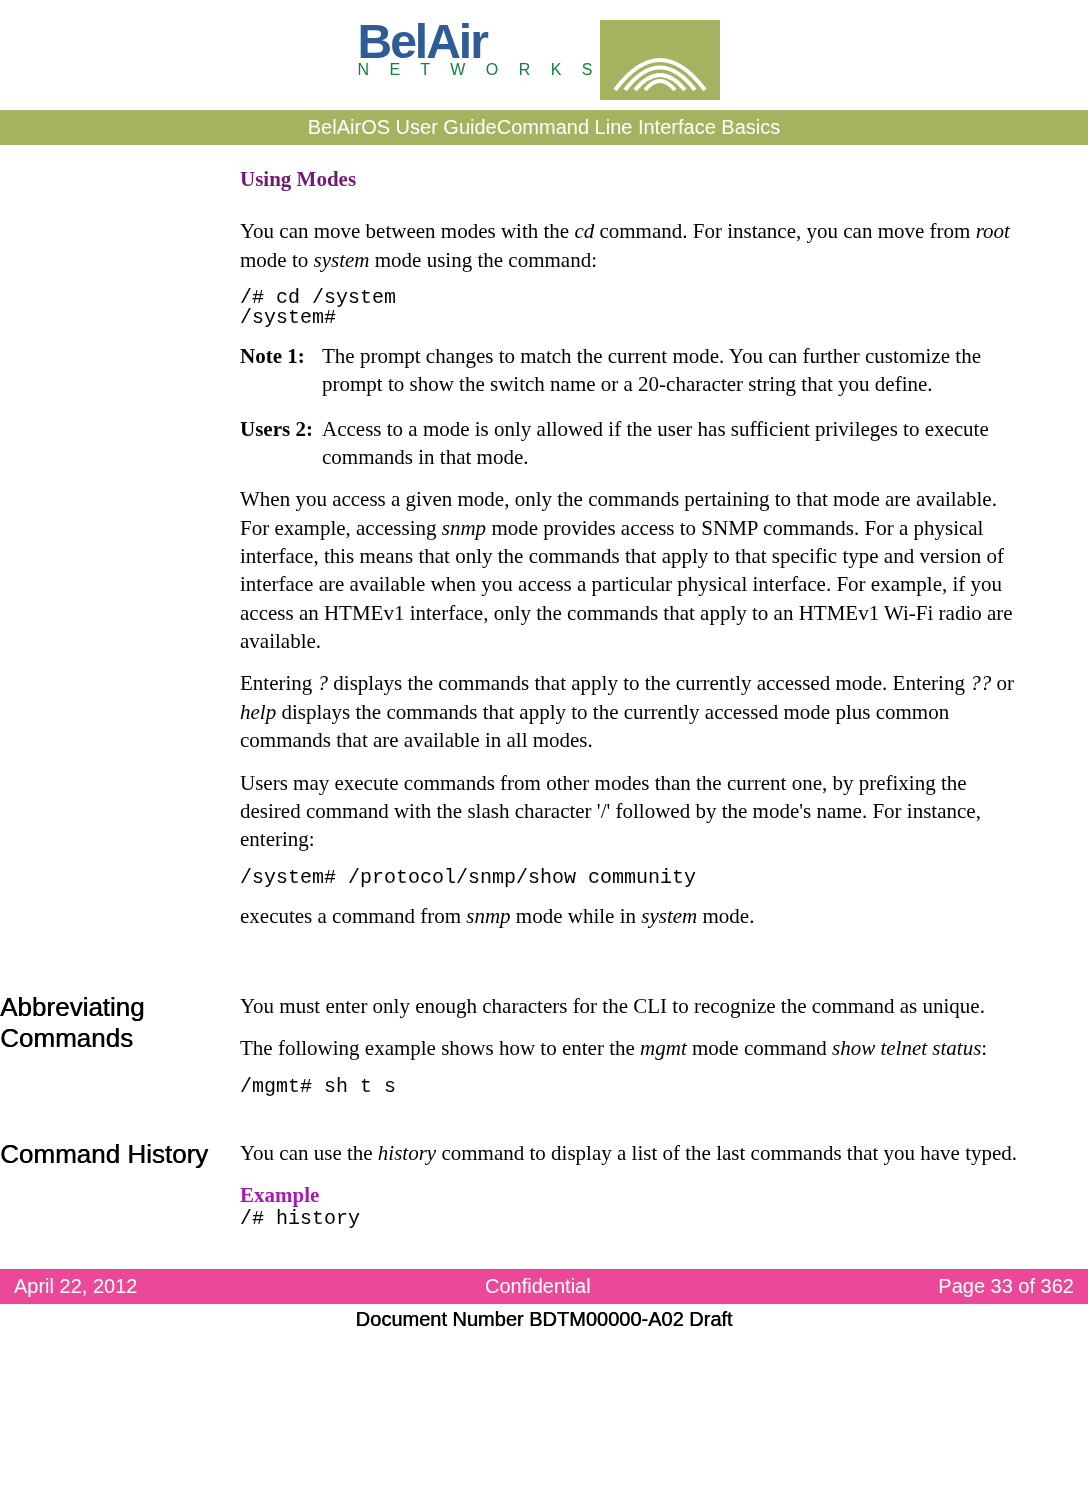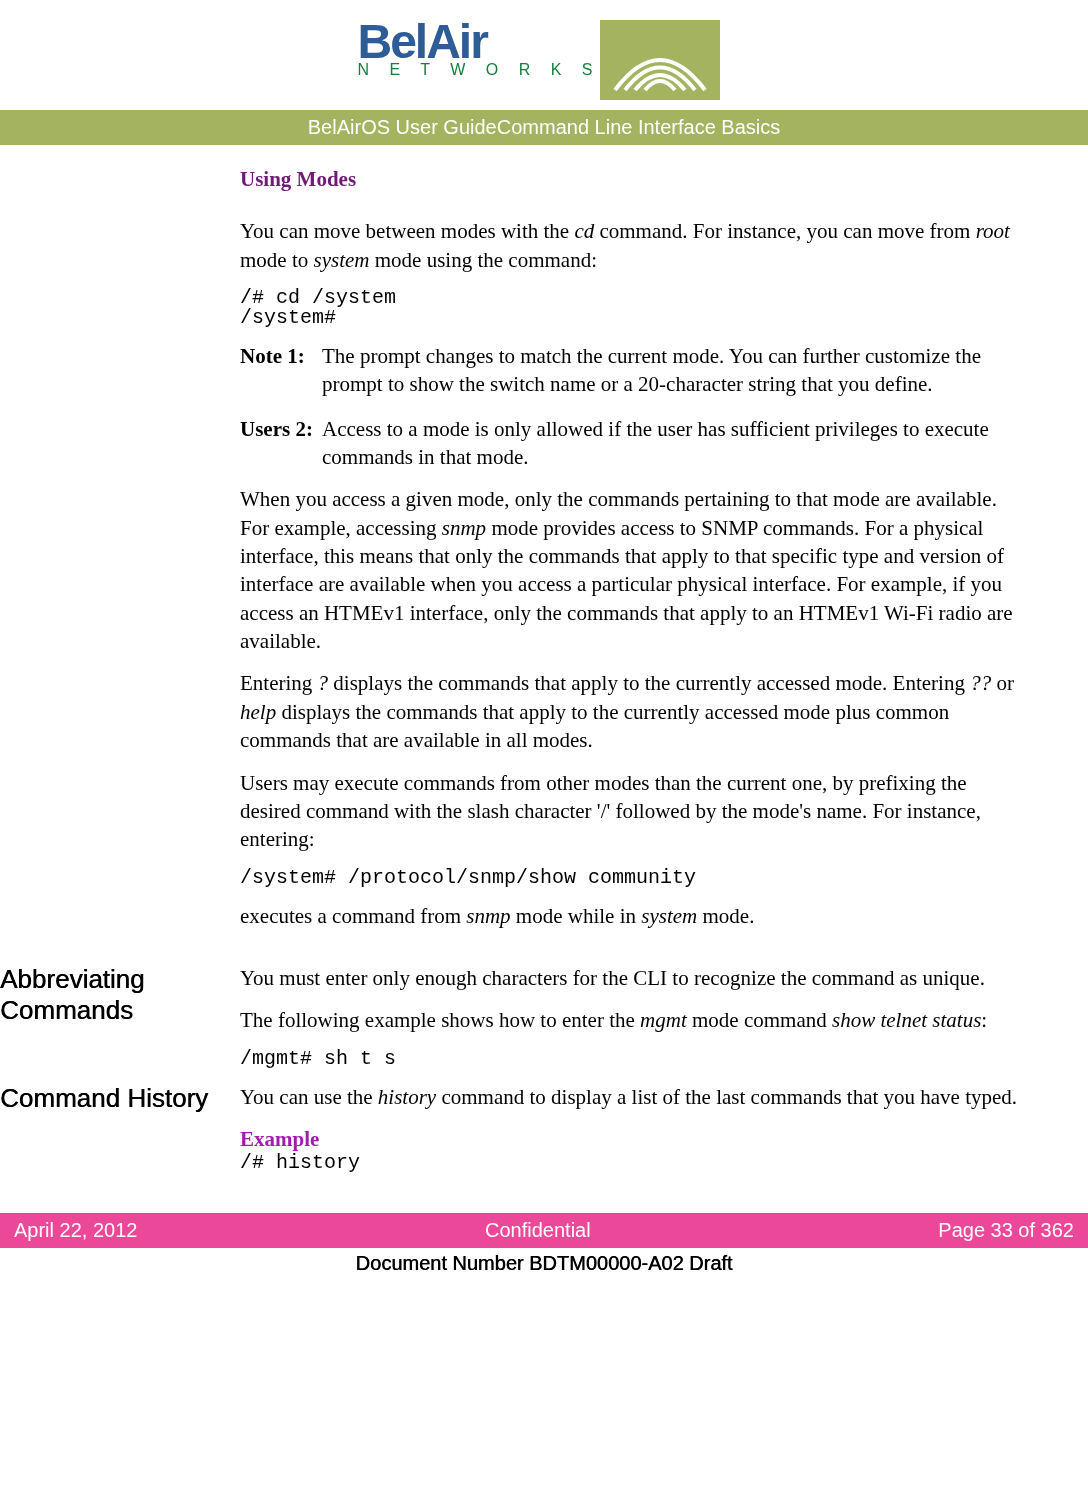--- a/index.html
+++ b/index.html
@@ -99,20 +99,21 @@
       width: 82px;
     }
     .note-text {
       flex: 1;
     }
     .italic {
       font-style: italic;
     }
     .section-block {
       display: flex;
+      margin-top: 28px;
     }
     .footer-bar {
       background: #ec4899;
       color: white;
       display: flex;
       justify-content: space-between;
       padding: 6px 14px;
       font-family: 'Trebuchet MS', Arial, sans-serif;
       font-size: 20px;
       margin-top: 40px;

